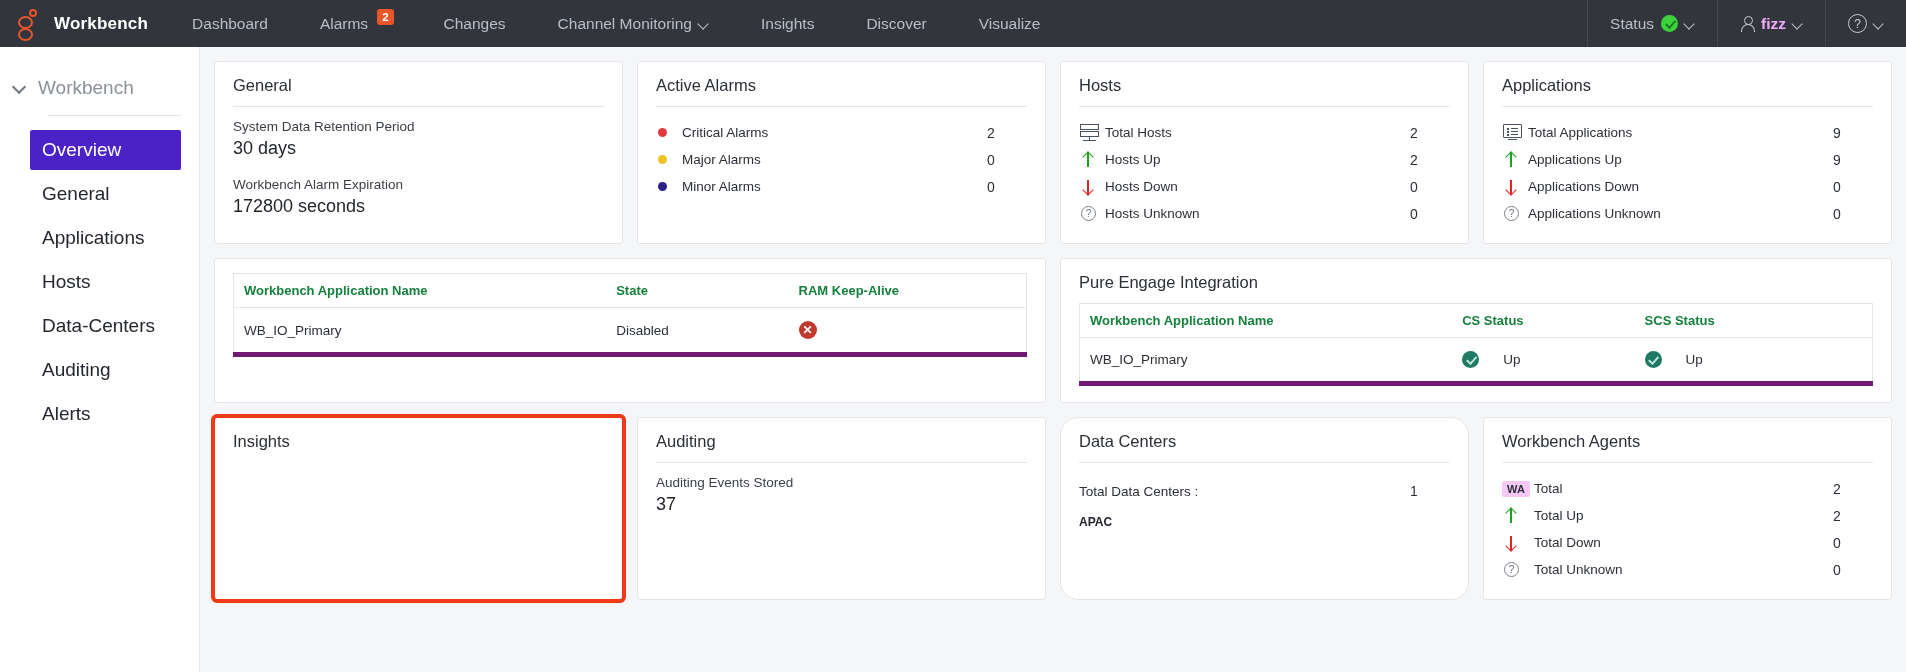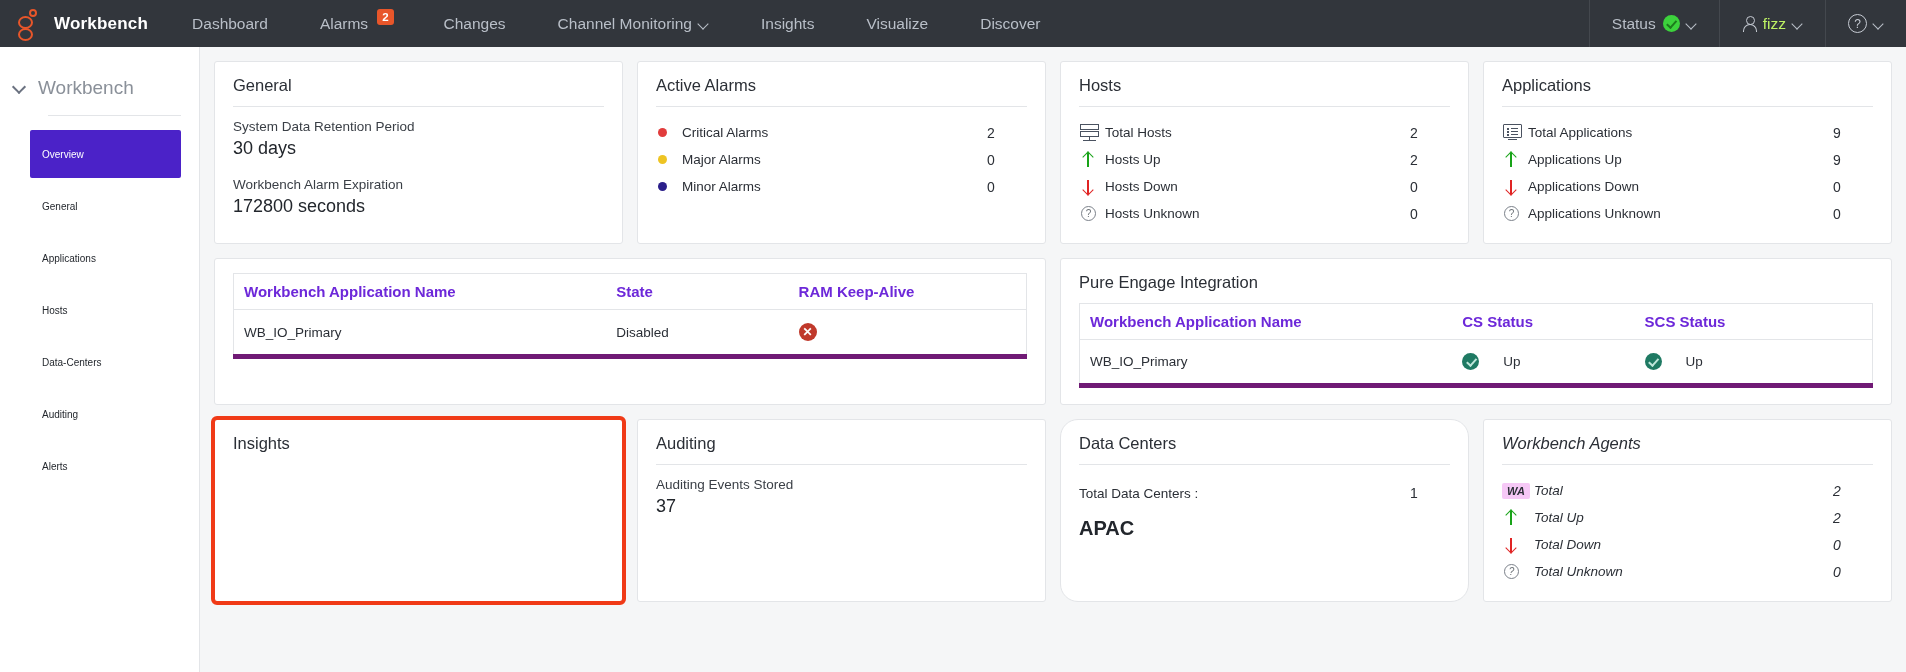--- a/index.html
+++ b/index.html
@@ -94,23 +94,23 @@
   }
   .side-head {
     display:flex; align-items:center; gap: 10px;
     padding: 0 14px 0 14px; height: 42px;
   }
   .side-head .chev { color:#6b7280; transform: rotate(0deg); width:14px; height:14px;}
   .side-head .chev::before { width:8px; height:8px; border-width:2px; }
   .side-title { font-size: 19px; color: #8a9099; }
   .side-rule { margin: 6px 18px 14px 48px; border-top: 1px solid #e3e5e8; }
   .side-item {
-    height: 48px; display:flex; align-items:center;
+    height: 40px; display:flex; align-items:center;
     margin: 4px 18px 4px 30px; padding: 16px 12px;
-    font-size: 10px; color: #24282e; cursor: pointer; border-radius: 2px;
+    font-size: 19px; color: #24282e; cursor: pointer; border-radius: 2px;
   }
   .side-item.active { background: #4b22c8; color: #ffffff; }
 
   
   .main {
     flex: 1; padding: 14px 14px 0 14px; overflow: hidden;
   }
   .row { display: flex; gap: 14px; margin-bottom: 14px; }
   .card {
     background: #ffffff; border: 1px solid #e3e5e8; border-radius: 3px;
@@ -198,21 +198,21 @@
     text-decoration:none;
   }
   .wa-badge {
     background:#f6c8f6; color:#2b2f36; font-size:11px; font-weight:bold;
     padding:2px 5px; border-radius:2px; letter-spacing:.3px;
   }
 
   
   table.grid { width: 100%; border-collapse: collapse; }
   table.grid th {
-    text-align: left; font-size: 15px; font-weight: bold; color: #6d28d9;
+    text-align: left; font-size: 13px; font-weight: bold; color: #15803d;
     padding: 9px 10px; border-bottom: 1px solid #e3e5e8; border-top: 1px solid #e3e5e8;
   }
   table.grid td {
     text-align: left; font-size: 13.5px; color: #2b2f36;
     padding: 13px 10px; border-bottom: 5px solid #701a75;
   }
   table.grid.boxed { border-left: 1px solid #e3e5e8; border-right: 1px solid #e3e5e8; }
   .ok-circle {
     width: 17px; height: 17px; border-radius: 50%; background: #1f7a63;
     display:inline-flex; align-items:center; justify-content:center;
@@ -257,36 +257,36 @@
       <span>Changes</span>
     </div>
     <div class="navitem">
       <span>Channel Monitoring</span>
       <span class="chev"></span>
     </div>
     <div class="navitem">
       <span>Insights</span>
     </div>
     <div class="navitem">
+      <span>Discover</span>
+    </div>
+    <div class="navitem">
       <span>Visualize</span>
-    </div>
-    <div class="navitem">
-      <span>Discover</span>
     </div>
   </div>
 
   <div class="nav-right">
     <div class="navitem">
       <span>Status</span>
       <span class="status-dot-ok"></span>
       <span class="chev"></span>
     </div>
     <div class="navitem">
       <span class="user-icon"></span>
-      <span style="color:#bef264;font-weight:normal;text-align:right;">fizz</span>
+      <span style="color:#f0abfc;font-weight:bold;text-align:right;">fizz</span>
       <span class="chev"></span>
     </div>
     <div class="navitem">
       <span class="help-icon">?</span>
       <span class="chev"></span>
     </div>
   </div>
 </div>
 
 <div class="shell">
@@ -499,24 +499,24 @@
         <div class="kv-label">Auditing Events Stored</div>
         <div class="kv-value">37</div>
       </div>
 
       <div class="card" style="width:412px;border-radius:18px;">
         <div class="card-title ruled">Data Centers</div>
         <div class="stat-row" style="height:32px;">
           <span class="stat-label">Total Data Centers :</span>
           <span class="stat-value">1</span>
         </div>
-        <div style="font-size:20px;font-weight:bold;color:#22262c;margin-top:8px;">APAC</div>
-      </div>
-
-      <div class="card" style="width:412px;font-style:italic;">
+        <div style="font-size:12px;font-weight:bold;color:#22262c;margin-top:8px;">APAC</div>
+      </div>
+
+      <div class="card" style="width:412px;">
         <div class="card-title ruled">Workbench Agents</div>
         <div class="stat-row">
           <span class="stat-icon">
               <span class="wa-badge">WA</span>
             </span>
           <span class="stat-label" style="padding-left:6px;">Total</span>
           <span class="stat-value">2</span>
         </div>
         <div class="stat-row">
           <span class="stat-icon">

